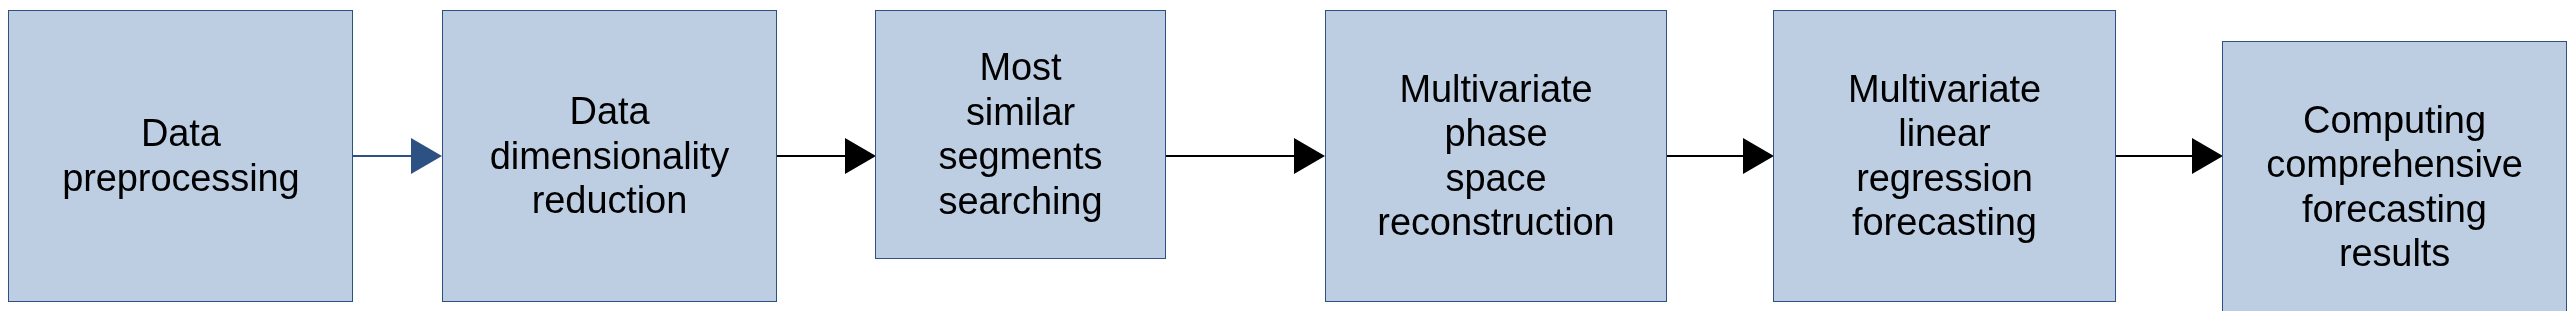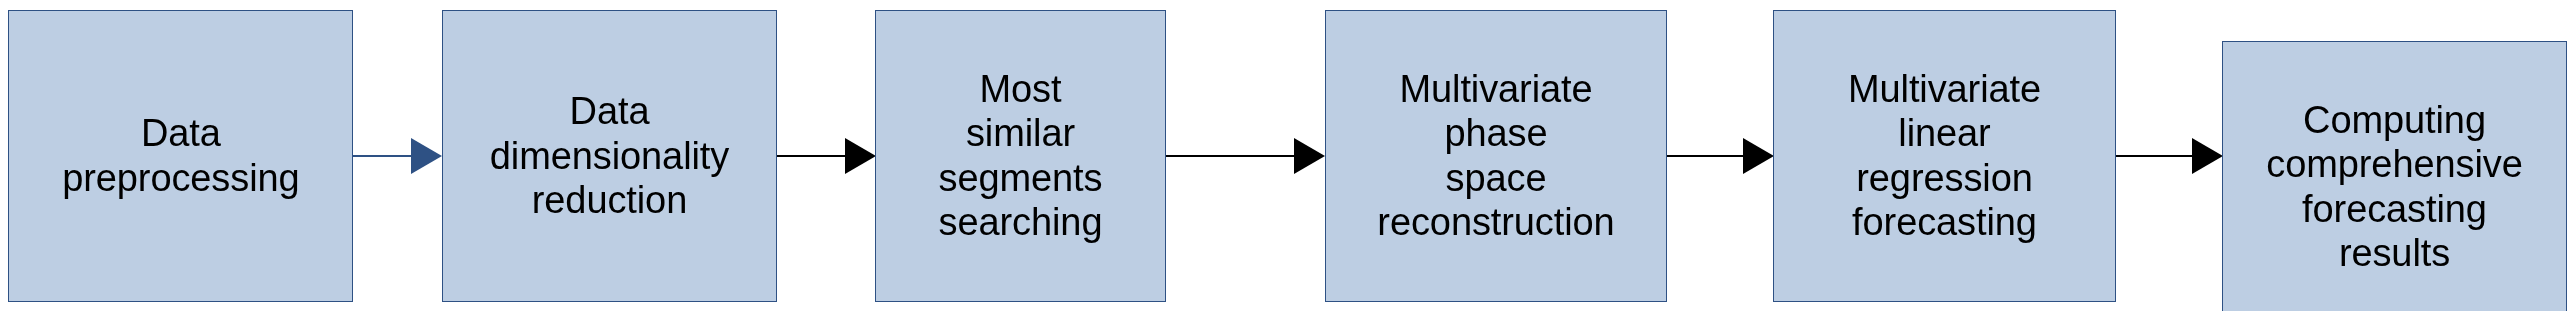--- a/index.html
+++ b/index.html
@@ -81,21 +81,21 @@
     </div>
     <div class="node" style="left: 8.4px; top: 9.8px; width: 345px; height: 292px; background: rgb(189, 206, 227); border-color: rgb(46, 81, 132);">
       <div class="node-label" style="color: rgb(0, 0, 0);">Data
 preprocessing</div>
     </div>
     <div class="node" style="left: 442px; top: 9.8px; width: 335px; height: 292px; background: rgb(189, 206, 227); border-color: rgb(46, 81, 132);">
       <div class="node-label" style="color: rgb(0, 0, 0);">Data
 dimensionality
 reduction</div>
     </div>
-    <div class="node" style="left: 875px; top: 9.8px; width: 291px; height: 292px; background: rgb(189, 206, 227); border-color: rgb(46, 81, 132);">
+    <div class="node" style="left: 875px; top: 9.8px; width: 291px; height: 249px; background: rgb(189, 206, 227); border-color: rgb(46, 81, 132);">
       <div class="node-label" style="color: rgb(0, 0, 0);">Most
 similar
 segments
 searching</div>
     </div>
     <div class="node" style="left: 1325px; top: 9.8px; width: 342px; height: 292px; background: rgb(189, 206, 227); border-color: rgb(46, 81, 132);">
       <div class="node-label" style="color: rgb(0, 0, 0);">Multivariate
 phase
 space
 reconstruction</div>

